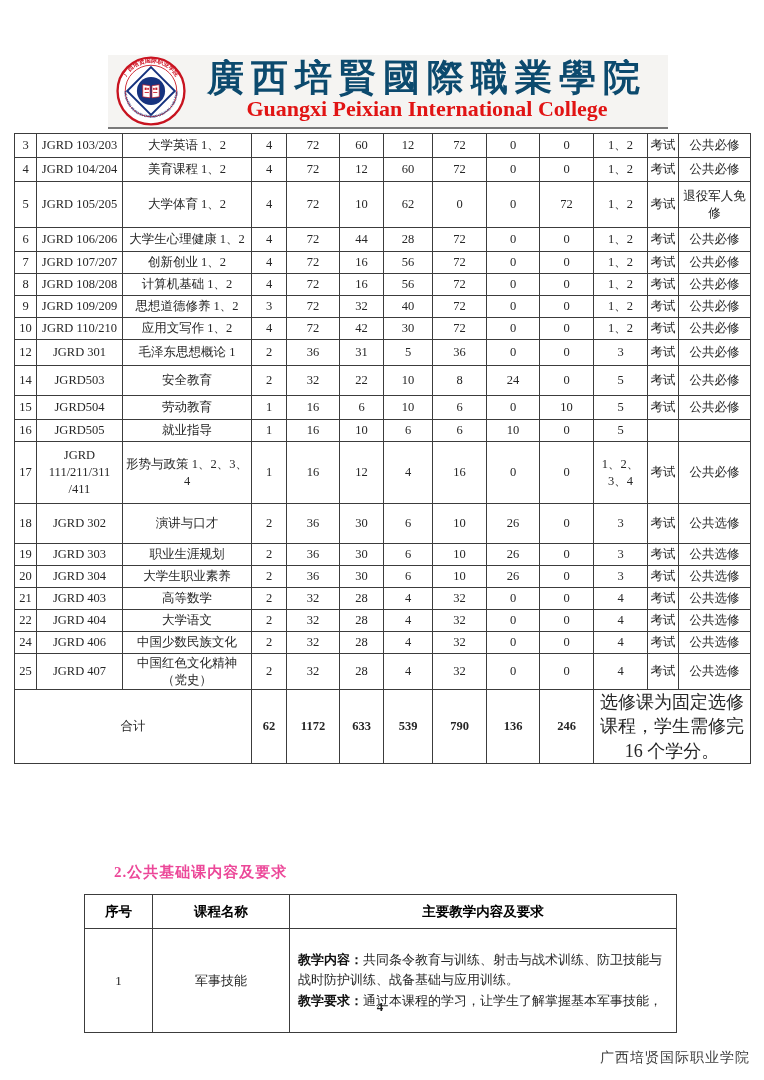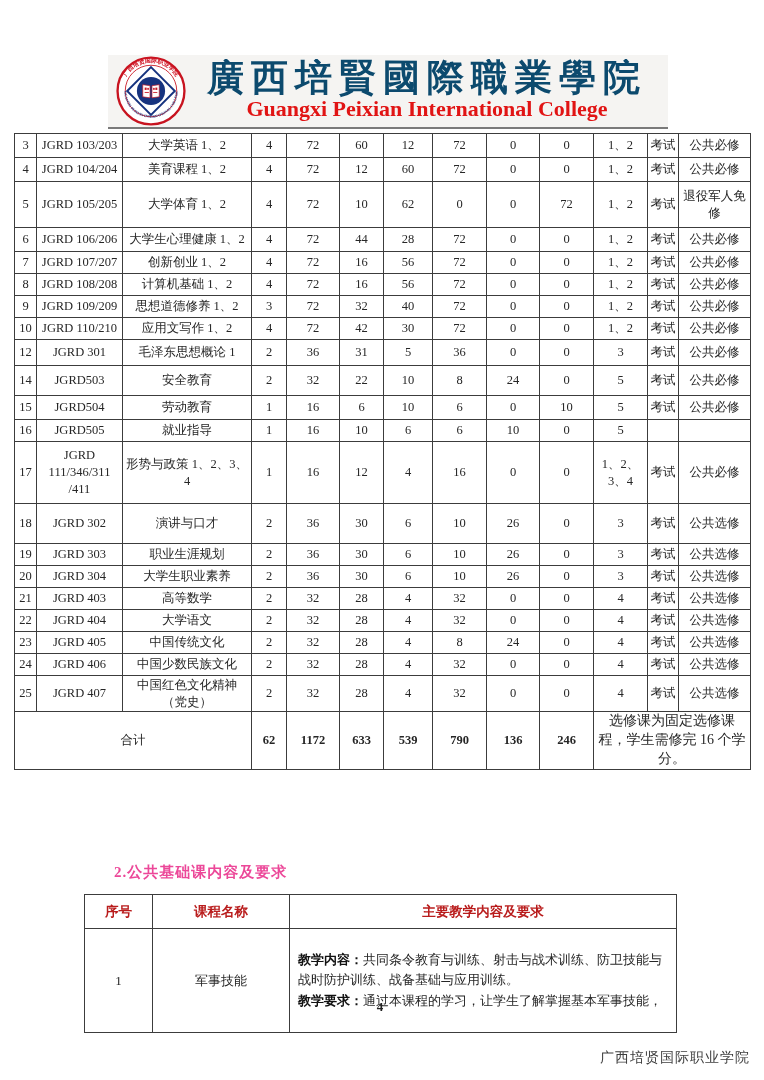--- a/index.html
+++ b/index.html
@@ -29,34 +29,34 @@
   .main-table{
     position:absolute;left:14px;top:133px;width:736px;
     border-collapse:collapse;table-layout:fixed;
   }
   .main-table td{
     border:1px solid #3c3c3c;text-align:center;vertical-align:middle;
     font-size:12.5px;line-height:1.35;padding:0 2px;color:#262626;
     overflow:hidden;white-space:pre-line;
   }
   .main-table td.bold{font-weight:bold;}
-  .main-table td.note{font-size:14px;}
+  .main-table td.note{font-size:18px;}
 
   
   .section2-heading{
     position:absolute;left:114px;top:863px;
     font-size:15px;font-weight:bold;color:#ec4899;letter-spacing:1px;
   }
   .section2-table{
     position:absolute;left:84px;top:894px;width:592px;
     border-collapse:collapse;table-layout:fixed;
   }
   .section2-table th{
     border:1px solid #3c3c3c;font-size:13.5px;font-weight:bold;
-    text-align:center;vertical-align:middle;height:29px;padding:2px;color:#b91c1c;
+    text-align:center;vertical-align:middle;height:29px;padding:2px;color:#000000;
   }
   .section2-table td{
     border:1px solid #3c3c3c;font-size:13px;text-align:center;
     vertical-align:middle;height:60px;padding:2px;color:#262626;
   }
   .section2-table td.content-cell{text-align:left;padding:20px 8px;}
   .content-cell p{margin:1px 0;line-height:1.55;}
   .content-cell b{color:#111;}
 
   .page-number{
@@ -298,21 +298,21 @@
           <td>6</td>
           <td>6</td>
           <td>10</td>
           <td>0</td>
           <td>5</td>
           <td></td>
           <td></td>
         </tr>
         <tr style="height: 62px;">
           <td>17</td>
-          <td>JGRD 111/346/311 /411</td>
+          <td>JGRD 111/211/311 /411</td>
           <td>形势与政策 1、2、3、4</td>
           <td>1</td>
           <td>16</td>
           <td>12</td>
           <td>4</td>
           <td>16</td>
           <td>0</td>
           <td>0</td>
           <td>1、2、3、4</td>
           <td>考试</td>
@@ -381,35 +381,20 @@
         <tr style="height: 22px;">
           <td>22</td>
           <td>JGRD 404</td>
           <td>大学语文</td>
           <td>2</td>
           <td>32</td>
           <td>28</td>
           <td>4</td>
           <td>32</td>
           <td>0</td>
-          <td>0</td>
-          <td>4</td>
-          <td>考试</td>
-          <td>公共选修</td>
-        </tr>
-        <tr style="height: 22px;">
-          <td>23</td>
-          <td>JGRD 405</td>
-          <td>中国传统文化</td>
-          <td>2</td>
-          <td>32</td>
-          <td>28</td>
-          <td>4</td>
-          <td>8</td>
-          <td>24</td>
           <td>0</td>
           <td>4</td>
           <td>考试</td>
           <td>公共选修</td>
         </tr>
         <tr style="height: 22px;">
           <td>24</td>
           <td>JGRD 406</td>
           <td>中国少数民族文化</td>
           <td>2</td>

